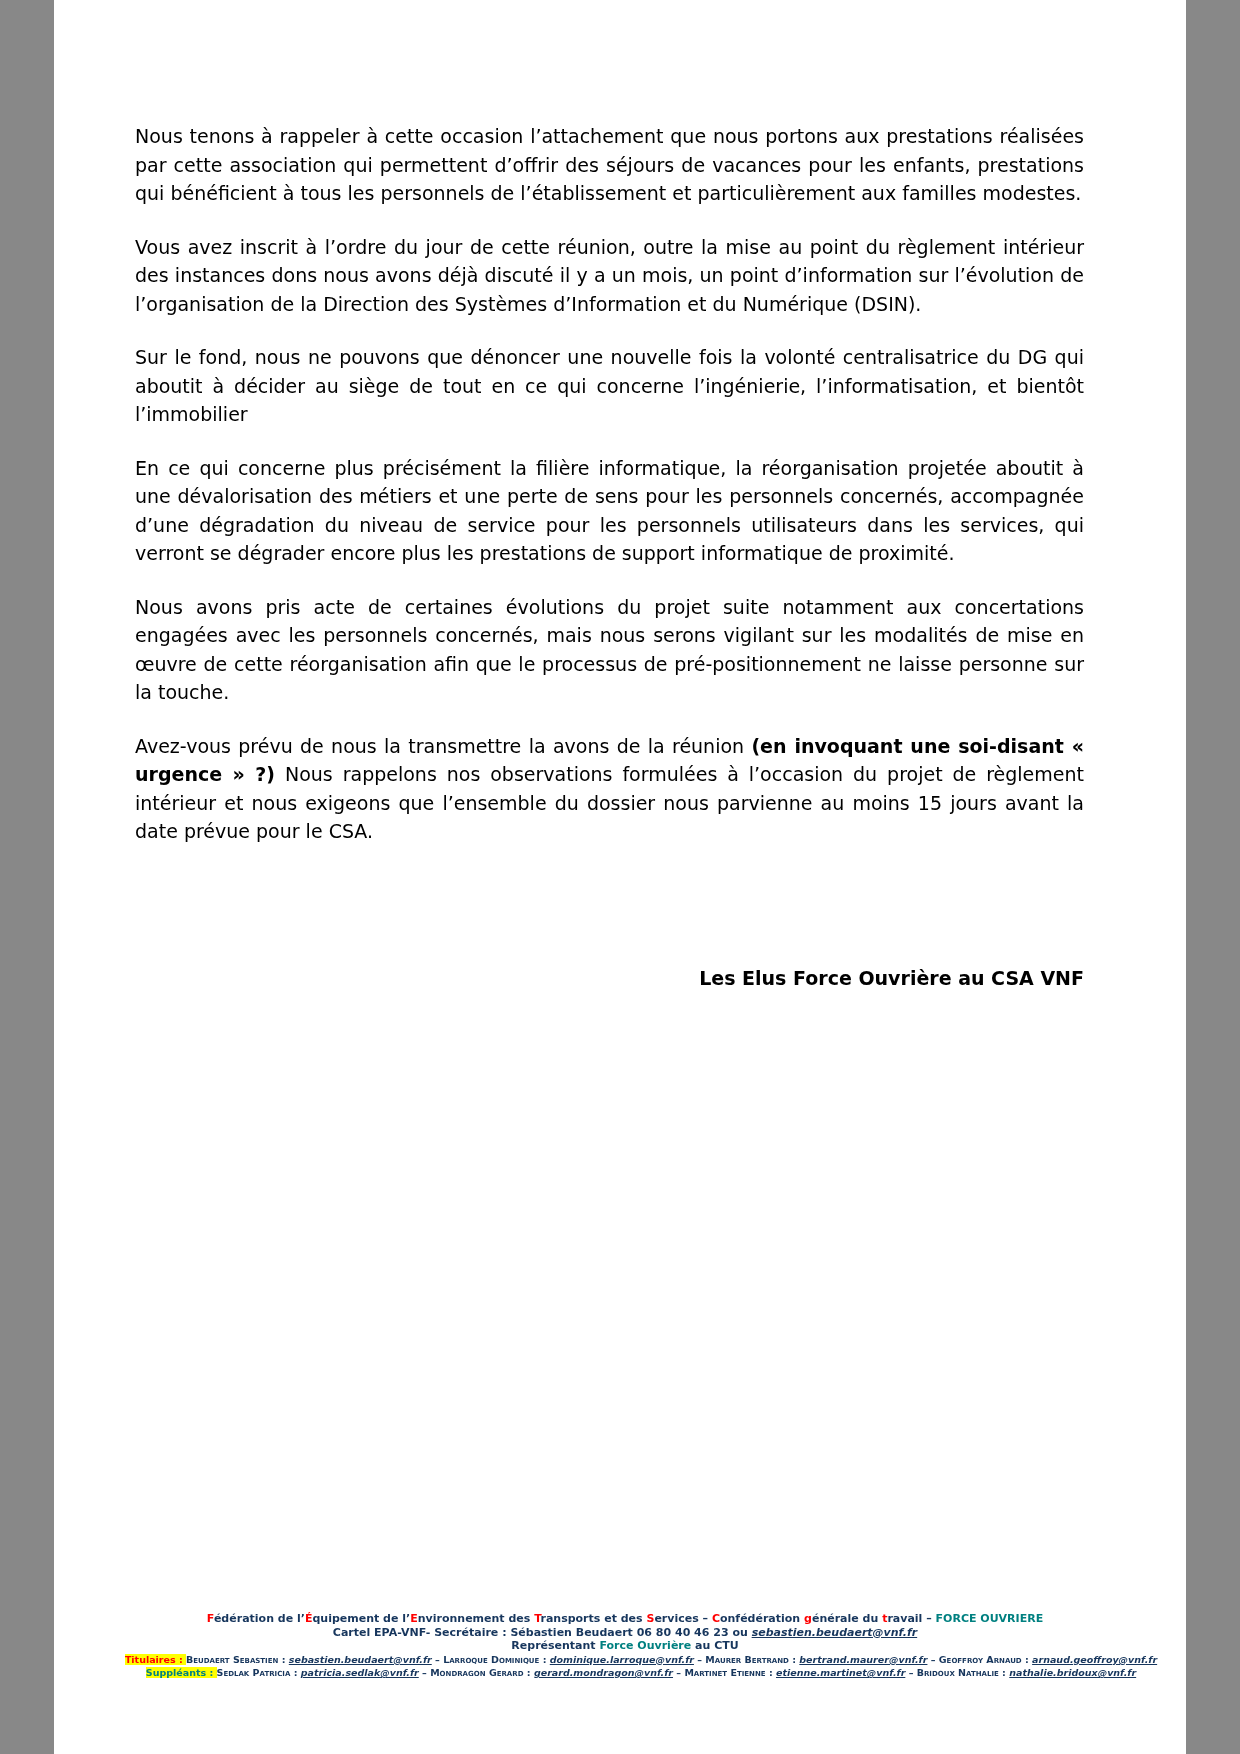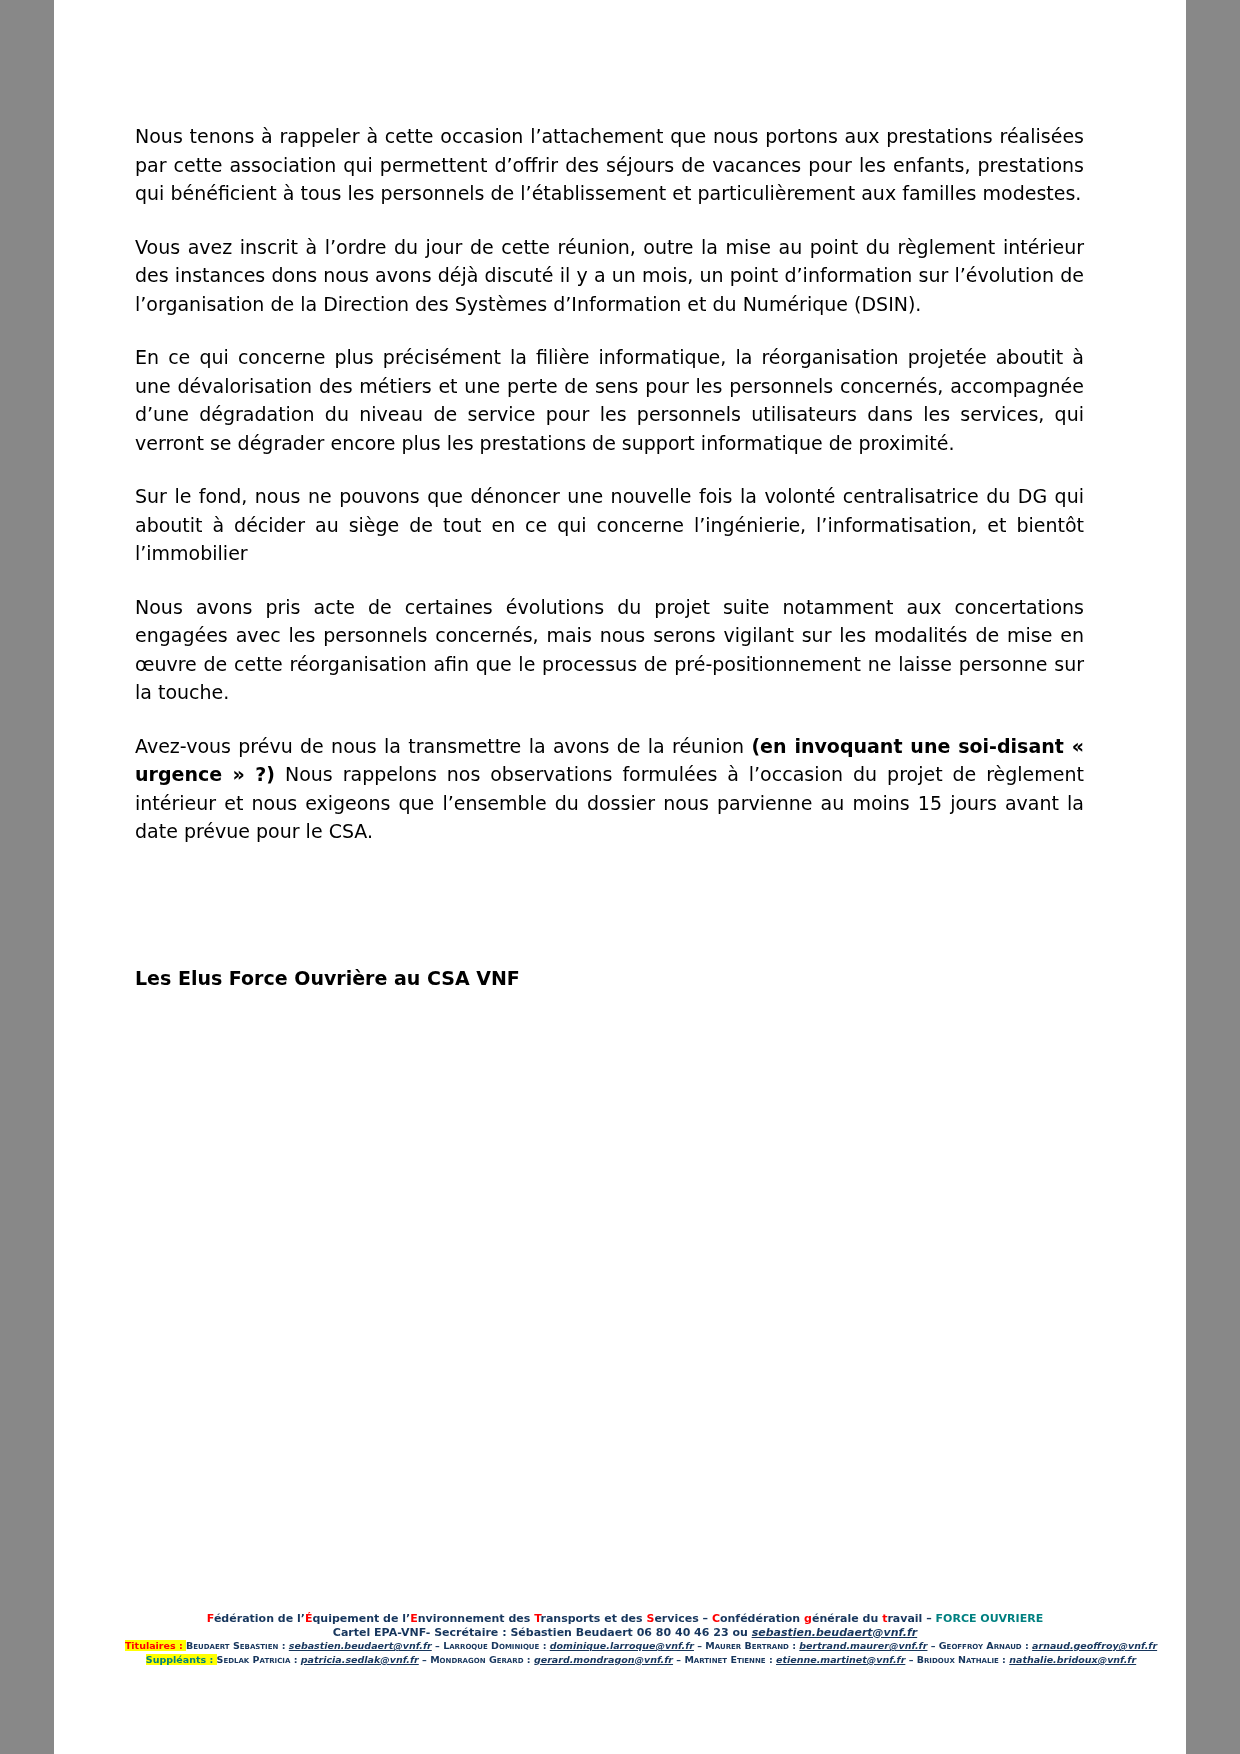--- a/index.html
+++ b/index.html
@@ -24,21 +24,21 @@
     font-size:19px;
     line-height:28.5px;
     text-align:justify;
   }
   .doc-body p{margin:0 0 25px 0;}
   .doc-body p:last-of-type{margin-bottom:0;}
   .bold{font-weight:bold;}
   .plain{font-weight:normal;}
   .signature{
     margin-top:118px !important;
-    text-align:left;
+    text-align:right;
     font-weight:bold;
   }
   .footer{
     position:absolute;
     left:10px;right:0;top:1612px;
     text-align:center;
     font-weight:bold;
     color:var(--navy);
   }
   .f-line{line-height:13.5px;font-size:11px;white-space:nowrap;}
@@ -57,26 +57,27 @@
   .hl-red{background:var(--highlight);color:var(--red);}
   .hl-teal{background:var(--highlight);color:var(--teal);}
 </style>
 </head>
 <body>
 
 <div class="page">
   <div class="doc-body">
     <p>Nous tenons à rappeler à cette occasion l’attachement que nous portons aux prestations réalisées par cette association qui permettent d’offrir des séjours de vacances pour les enfants, prestations qui bénéficient à tous les personnels de l’établissement et particulièrement aux familles modestes.</p>
     <p>Vous avez inscrit à l’ordre du jour de cette réunion, outre la mise au point du règlement intérieur des instances dons nous avons déjà discuté il y a un mois, un point d’information sur l’évolution de l’organisation de la Direction des Systèmes d’Information et du Numérique (DSIN).</p>
+    <p>Sur le fond, nous ne pouvons que dénoncer une nouvelle fois la volonté centralisatrice du DG qui aboutit à décider au siège de tout en ce qui concerne l’ingénierie, l’informatisation, et bientôt l’immobilier</p>
     <p>En ce qui concerne plus précisément la filière informatique, la réorganisation projetée aboutit à une dévalorisation des métiers et une perte de sens pour les personnels concernés, accompagnée d’une dégradation du niveau de service pour les personnels utilisateurs dans les services, qui verront se dégrader encore plus les prestations de support informatique de proximité.</p>
-    <p>Sur le fond, nous ne pouvons que dénoncer une nouvelle fois la volonté centralisatrice du DG qui aboutit à décider au siège de tout en ce qui concerne l’ingénierie, l’informatisation, et bientôt l’immobilier</p>
     <p>Nous avons pris acte de certaines évolutions du projet suite notamment aux concertations engagées avec les personnels concernés, mais nous serons vigilant sur les modalités de mise en œuvre de cette réorganisation afin que le processus de pré-positionnement ne laisse personne sur la touche.</p>
     <p><span class="plain">Avez-vous prévu de nous la transmettre la avons de la réunion </span><span class="bold">(en invoquant une soi-disant « urgence » ?)</span><span class="plain"> Nous rappelons nos observations formulées à l’occasion du projet de règlement intérieur et nous exigeons que l’ensemble du dossier nous parvienne au moins 15 jours avant la date prévue pour le CSA.</span></p>
     <p class="signature">Les Elus Force Ouvrière au CSA VNF</p>
   </div>
 
   <div class="footer">
     <div class="f-line"><span class="red">F</span><span class="navy">édération de l’</span><span class="red">É</span><span class="navy">quipement de l’</span><span class="red">E</span><span class="navy">nvironnement des </span><span class="red">T</span><span class="navy">ransports et des </span><span class="red">S</span><span class="navy">ervices – </span><span class="red">C</span><span class="navy">onfédération </span><span class="red">g</span><span class="navy">énérale du </span><span class="red">t</span><span class="navy">ravail – </span><span class="teal">FORCE OUVRIERE</span></div>
     <div class="f-line"><span class="navy">Cartel EPA-VNF- Secrétaire : Sébastien Beudaert 06 80 40 46 23 ou </span><a href="#" class="link">sebastien.beudaert@vnf.fr</a></div>
+    <div class="f-line"><span class="navy">Représentant </span><span class="teal">Force Ouvrière</span><span class="navy"> au CTU</span></div>
     <div class="f-line small"><span class="hl-red">Titulaires : </span><span class="name">Beudaert Sebastien</span><span class="navy"> : </span><a href="#" class="link">sebastien.beudaert@vnf.fr</a><span class="navy"> – </span><span class="name">Larroque Dominique</span><span class="navy"> : </span><a href="#" class="link">dominique.larroque@vnf.fr</a><span class="navy"> – </span><span class="name">Maurer Bertrand</span><span class="navy"> : </span><a href="#" class="link">bertrand.maurer@vnf.fr</a><span class="navy"> – </span><span class="name">Geoffroy Arnaud</span><span class="navy"> : </span><a href="#" class="link">arnaud.geoffroy@vnf.fr</a></div>
     <div class="f-line small"><span class="hl-teal">Suppléants : </span><span class="name">Sedlak Patricia</span><span class="navy"> : </span><a href="#" class="link">patricia.sedlak@vnf.fr</a><span class="navy"> – </span><span class="name">Mondragon Gerard</span><span class="navy"> : </span><a href="#" class="link">gerard.mondragon@vnf.fr</a><span class="navy"> – </span><span class="name">Martinet Etienne</span><span class="navy"> : </span><a href="#" class="link">etienne.martinet@vnf.fr</a><span class="navy"> – </span><span class="name">Bridoux Nathalie</span><span class="navy"> : </span><a href="#" class="link">nathalie.bridoux@vnf.fr</a></div>
   </div>
 </div>
 
 </body></html>

